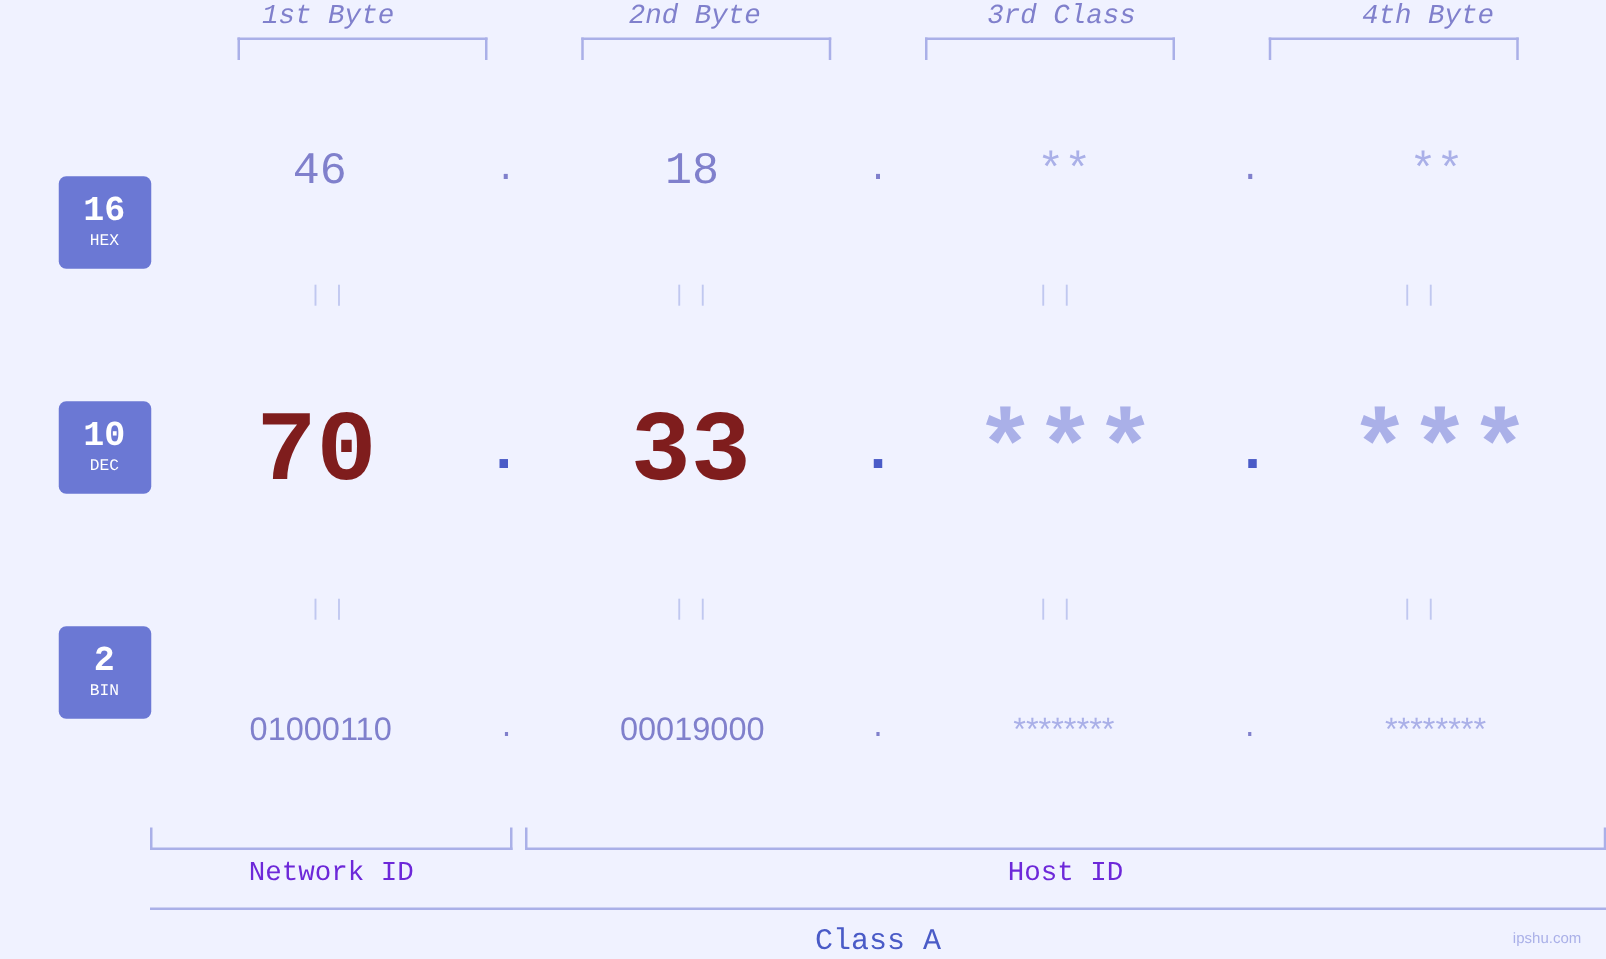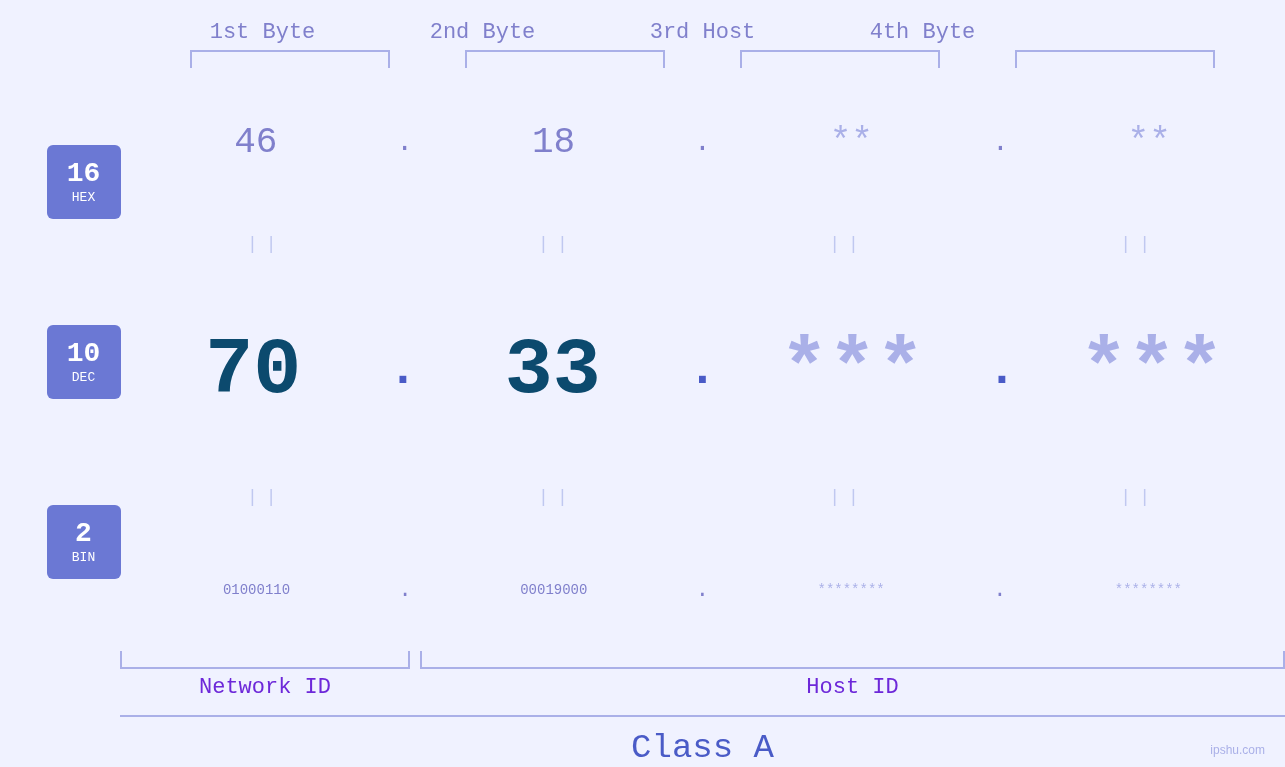--- a/index.html
+++ b/index.html
@@ -20,22 +20,22 @@
       display: flex;
       flex-direction: column;
       align-items: center;
     }
 
     
     .byte-headers {
       display: flex;
       width: 1100px;
       margin-left: 120px;
-      margin-top: 20px;
-      justify-content: flex-start;
+      justify-content: space-between;
+      font-style: italic;
     }
 
     .byte-header {
       color: #8080cc;
       font-size: 22px;
       font-family: 'Courier New', Courier, monospace;
       width: 220px;
       text-align: center;
     }
 
@@ -130,31 +130,31 @@
       color: #8080cc;
       font-family: 'Courier New', Courier, monospace;
     }
 
     .hex-dot { font-size: 28px; color: #8080cc; }
 
     
     .dec-value {
       font-size: 80px;
       font-weight: bold;
-      color: #0c4a6e;
+      color: #7f1d1d;
       font-family: 'Courier New', Courier, monospace;
     }
 
     .dec-dot { font-size: 48px; color: #4a5bc7; font-weight: bold; }
 
     
     .bin-value {
-      font-size: 14px;
+      font-size: 26px;
       color: #8080cc;
-      font-family: Liberation Mono, monospace;
+      font-family: Liberation Sans, sans-serif;
     }
 
     .bin-dot { font-size: 22px; color: #8080cc; }
 
     .masked {
       color: #aab0e8;
     }
 
     
     .bottom-section {
@@ -218,21 +218,21 @@
 
     .class-bracket-line {
       width: 100%;
       height: 2px;
       background: #aab0e8;
     }
 
     .class-label {
       text-align: center;
       color: #4a5bc7;
-      font-size: 34px;
+      font-size: 24px;
       font-family: 'Courier New', Courier, monospace;
       margin-top: 12px;
     }
 
     
     .watermark {
       position: absolute;
       bottom: 10px;
       right: 20px;
       color: #aab0e8;
@@ -257,21 +257,21 @@
     }
   </style>
 </head>
 <body>
 
 <div class="container">
 
   <div class="byte-headers">
     <div class="byte-header">1st Byte</div>
     <div class="byte-header">2nd Byte</div>
-    <div class="byte-header">3rd Host</div>
+    <div class="byte-header">3rd Class</div>
     <div class="byte-header">4th Byte</div>
   </div>
 
   <div class="top-brackets">
     <div class="bracket-top"></div>
     <div class="bracket-top"></div>
     <div class="bracket-top"></div>
     <div class="bracket-top"></div>
   </div>
 

